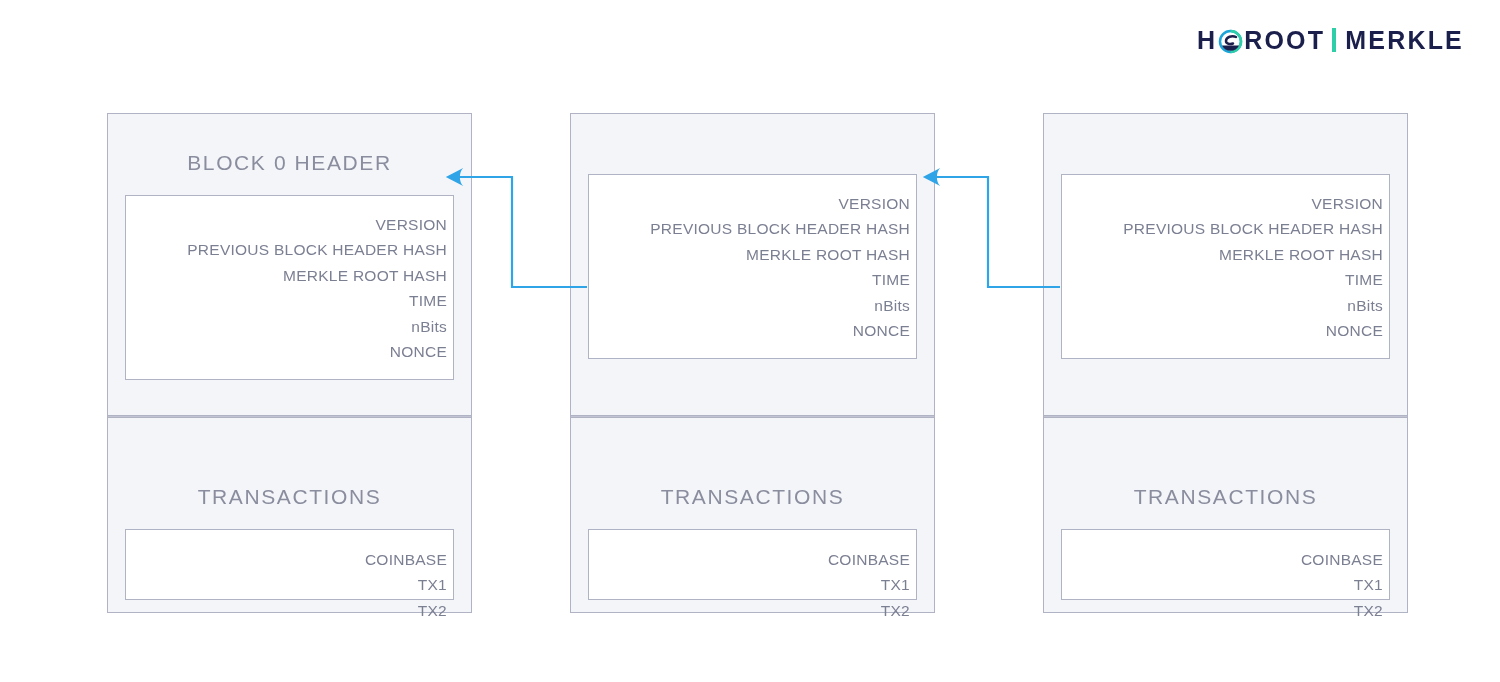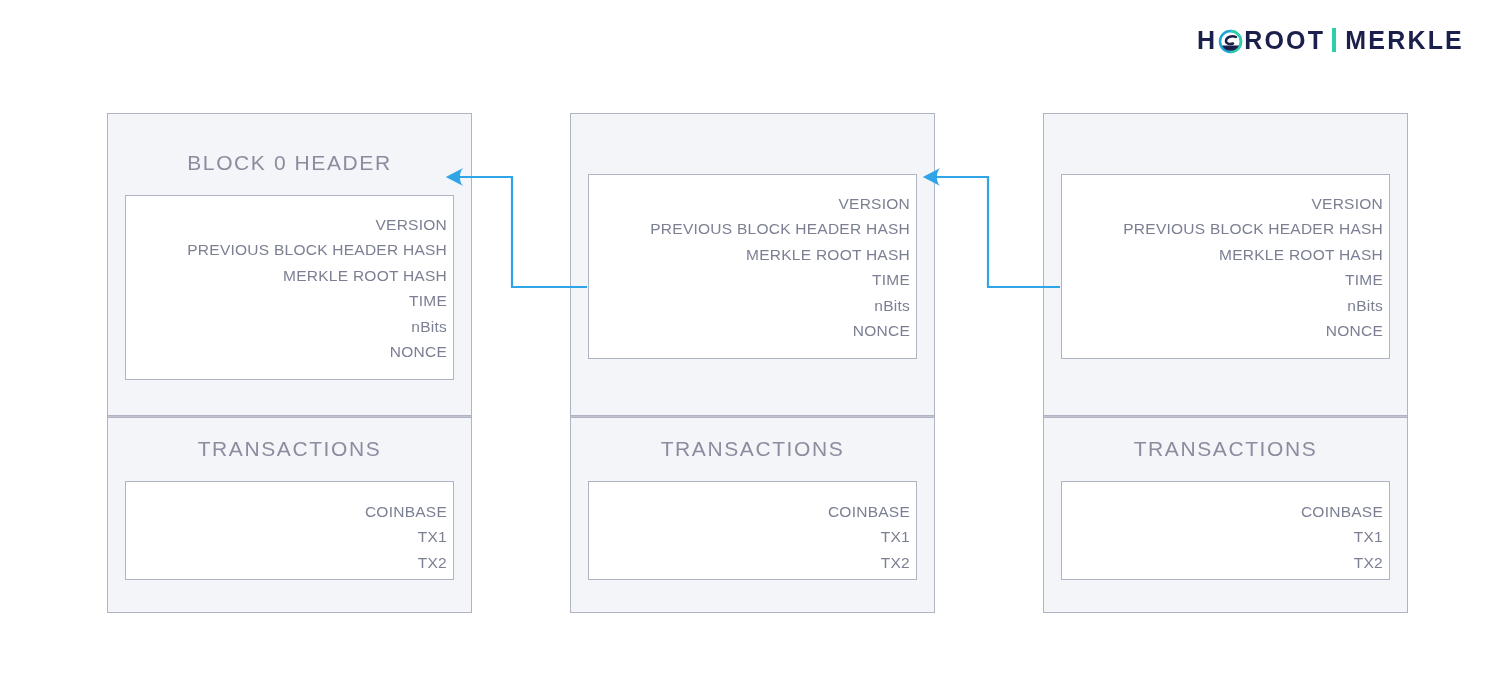--- a/index.html
+++ b/index.html
@@ -70,42 +70,42 @@
     box-sizing: border-box;
   }
   .section-header  { height: 301px; padding-top: 38px; }
   .section-divider {
     height: 3px;
     background: #c2c4d4;
     border-top: 1px solid #b0b3c4;
     border-bottom: 1px solid #b0b3c4;
     box-sizing: border-box;
   }
-  .section-transactions { height: 193px; padding-top: 20px; }
+  .section-transactions { height: 193px; padding-top: 20px; margin-top: 48px; }
 
   .section-title {
     text-align: center;
     font-size: 21px;
     letter-spacing: 1.6px;
     color: #8a8d9e;
     font-weight: normal;
     line-height: 1;
     margin: 0;
     white-space: nowrap;
   }
 
   .field-box {
     margin: 22px 17px 0 17px;
     background: #ffffff;
     border: 1px solid #b0b3c4;
     box-sizing: border-box;
     padding: 16px 6px 14px 6px;
   }
   .field-box.header-fields { height: 185px; }
-  .field-box.tx-fields { height: 99px; padding-top: 17px; }
+  .field-box.tx-fields { height: 71px; padding-top: 17px; }
 
   .field-line {
     text-align: right;
     font-size: 15.5px;
     color: #7b7f92;
     line-height: 25.4px;
     letter-spacing: 0.25px;
     white-space: nowrap;
   }
   .tx-fields .field-line {

